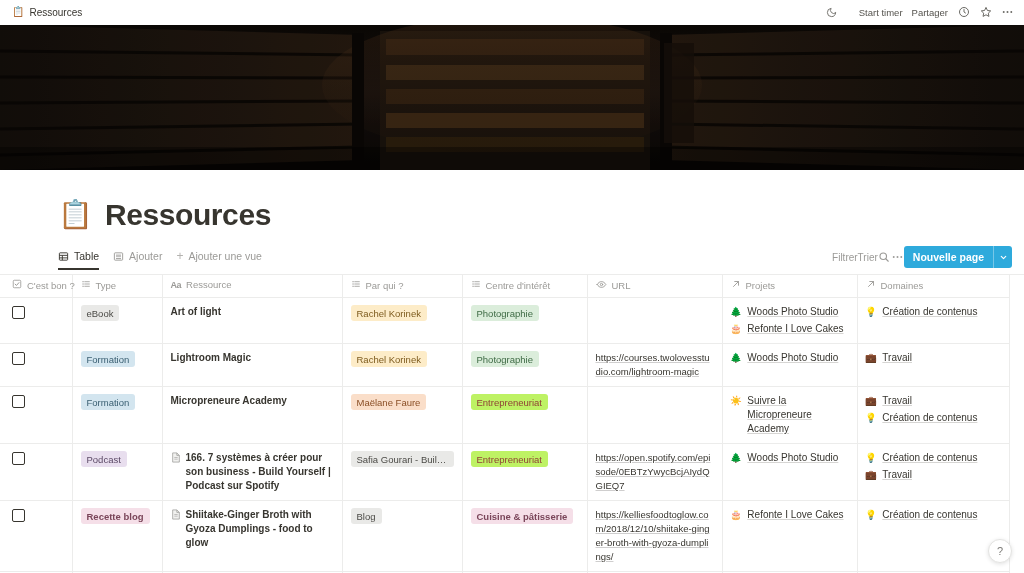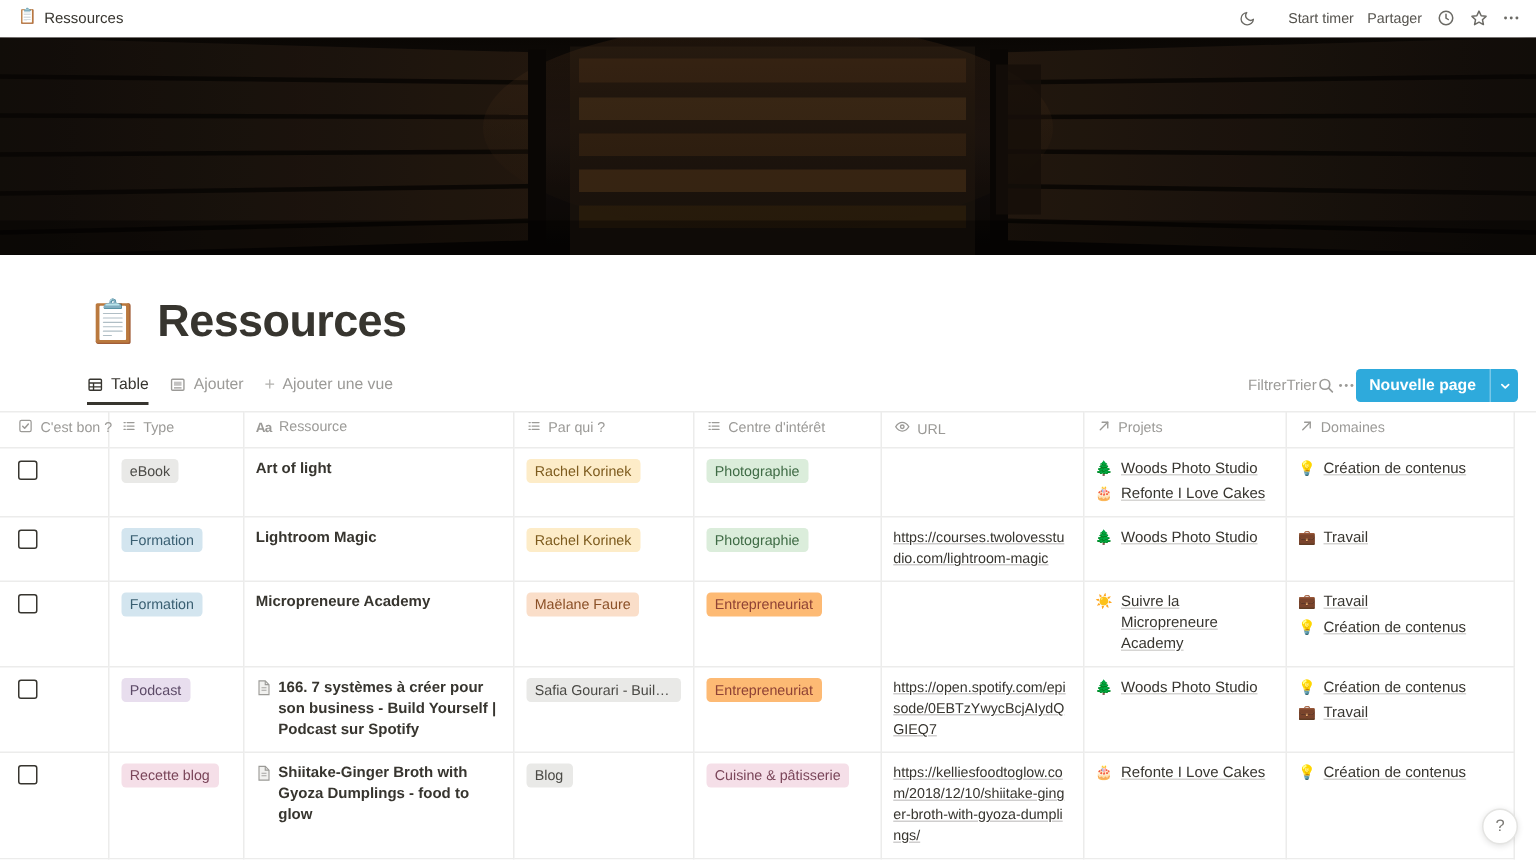--- a/index.html
+++ b/index.html
@@ -106,25 +106,25 @@
     background: #fff; margin-top: 1px;
   }
   .tag {
     display: inline-block; border-radius: 3px; padding: 1.5px 6px;
     font-size: 9.5px; line-height: 13px; white-space: nowrap;
     max-width: 100%; overflow: hidden; text-overflow: ellipsis;
   }
   .t-gray   { background: #e9e9e7; color: #4b4a46; }
   .t-blue   { background: #d3e5ef; color: #3a5f72; }
   .t-purple { background: #e8deee; color: #5c4a67; }
-  .t-pink   { background: #f5dfe8; color: #7a4559; }
+  .t-pink   { background: #f5dfe8; color: #7a4559; font-weight: bold; }
   .t-green  { background: #dbeddb; color: #3f6b45; }
   .t-orange { background: #fadec9; color: #8a4f26; }
   .t-yellow { background: #fdecc8; color: #7d5b1e; }
-  .t-red    { background: #fdba74; color: #8f4235; }
+  .t-red    { background: #bef264; color: #8f4235; }
 
   .res-title { font-weight: 600; font-size: 10px; line-height: 14px; color: #37352f; }
   .res-line { display: flex; gap: 5px; align-items: flex-start; }
   .res-line .pgico { flex: none; margin-top: 1px; }
   .url-link { font-size: 9.5px; line-height: 14px; color: #37352f; text-decoration: underline; text-decoration-color: #cfcece; word-break: break-all; cursor: pointer; }
   .rel { display: flex; flex-direction: column; gap: 3px; }
   .rel-item { display: flex; gap: 5px; align-items: flex-start; font-size: 10px; line-height: 14px; cursor: pointer; }
   .rel-item .rico { flex: none; font-size: 9.5px; line-height: 14px; }
   .rel-item .rlabel { text-decoration: underline; text-decoration-color: #d6d5d3; }
   .help-btn {

